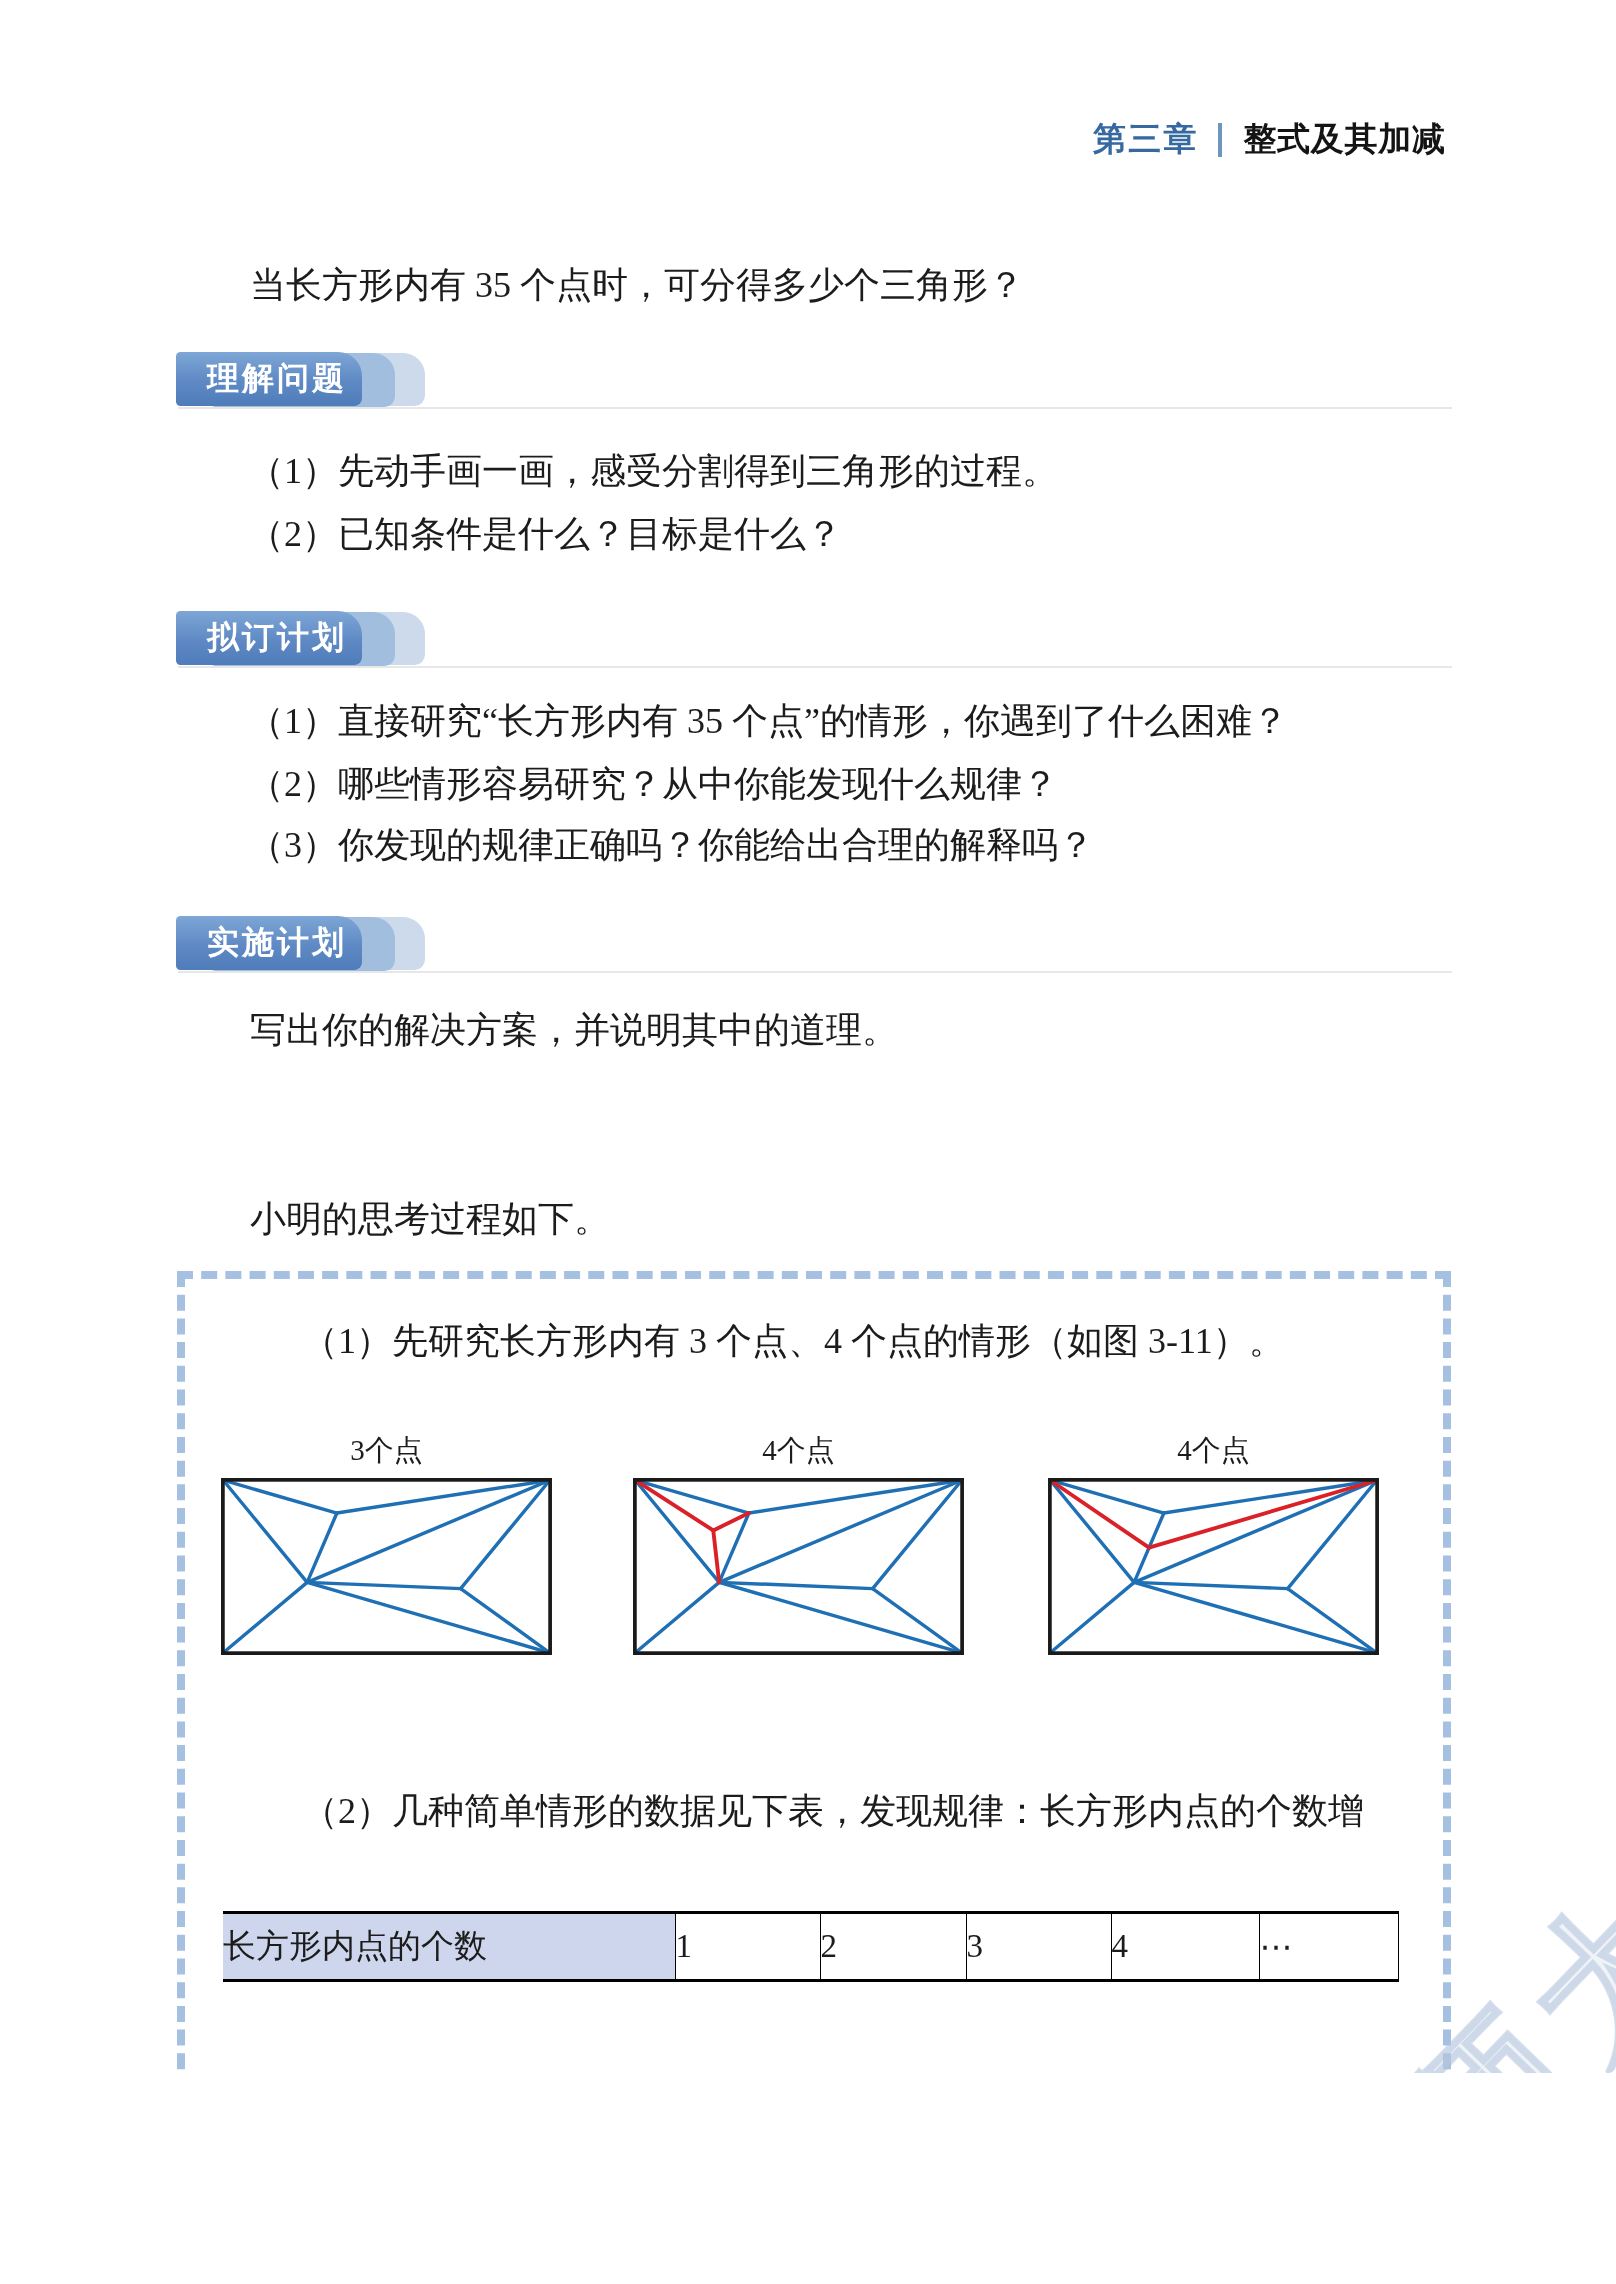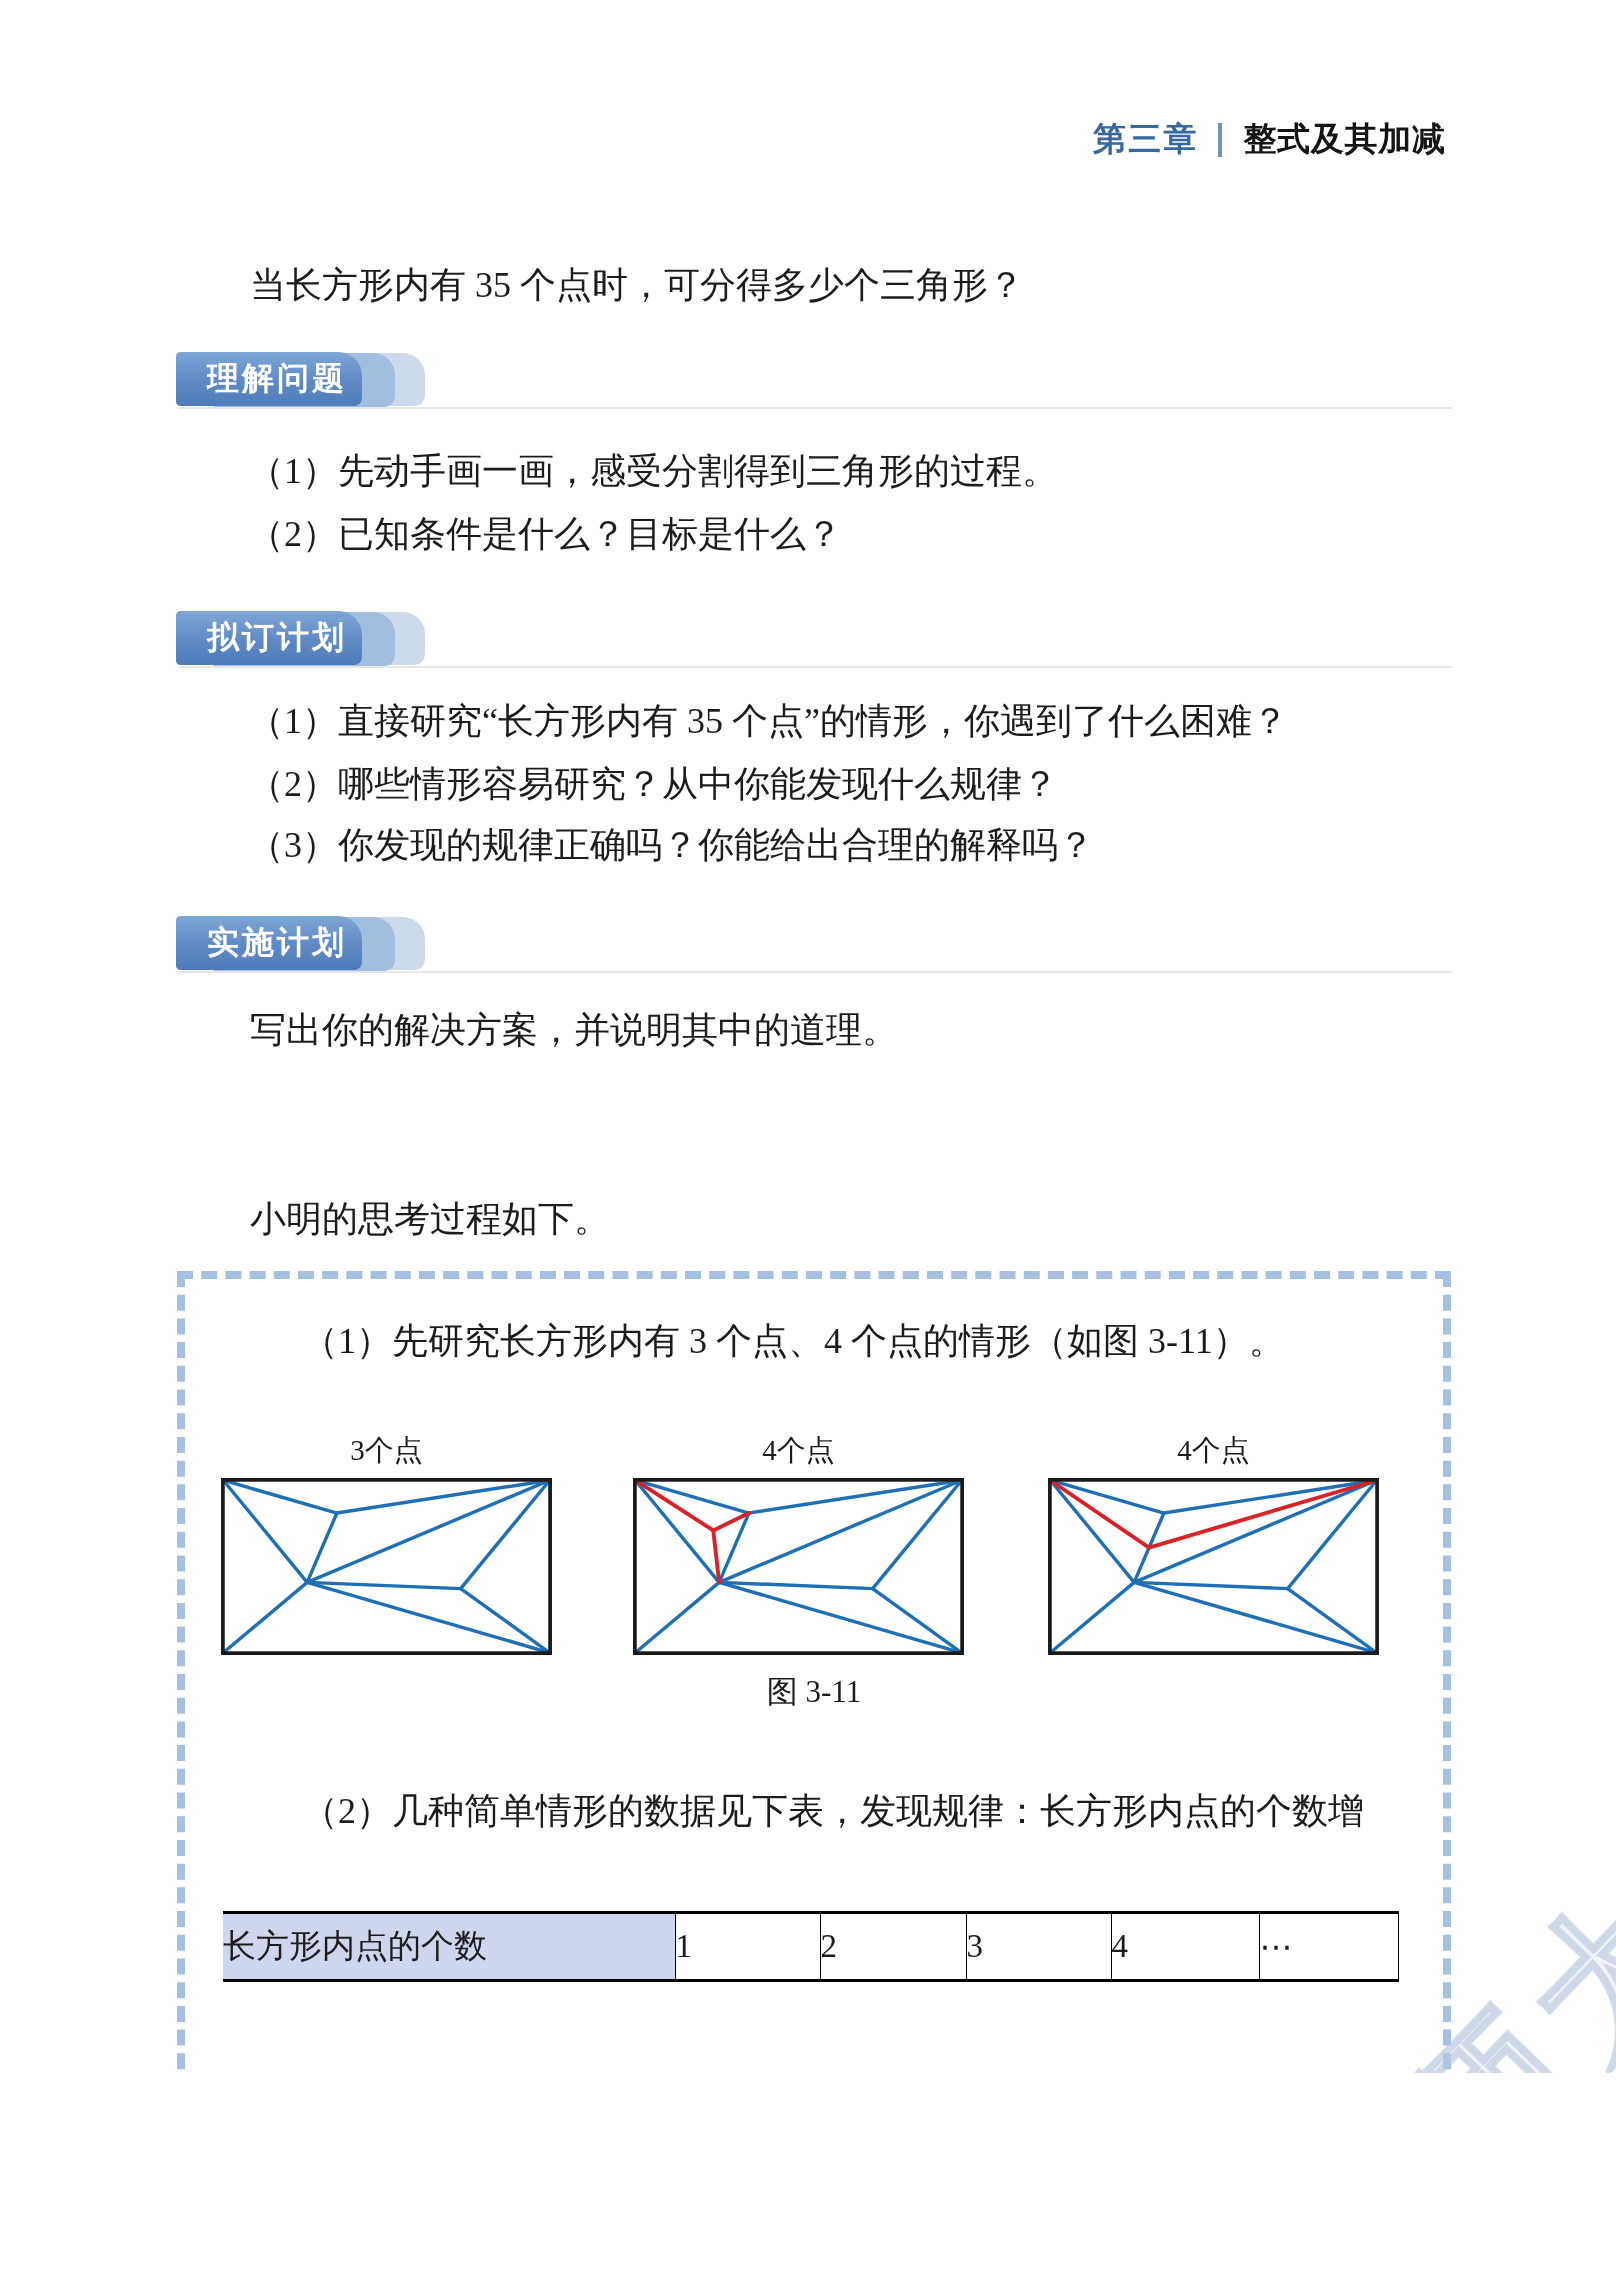--- a/index.html
+++ b/index.html
@@ -153,21 +153,20 @@
           <line x1="115.8" y1="140.3" x2="322.2" y2="148.7" stroke="#1f6fb4" stroke-width="4.6" stroke-linecap="round"></line>
           <line x1="115.8" y1="140.3" x2="442.0" y2="235.0" stroke="#1f6fb4" stroke-width="4.6" stroke-linecap="round"></line>
           <line x1="322.2" y1="148.7" x2="442.0" y2="3.0" stroke="#1f6fb4" stroke-width="4.6" stroke-linecap="round"></line>
           <line x1="322.2" y1="148.7" x2="442.0" y2="235.0" stroke="#1f6fb4" stroke-width="4.6" stroke-linecap="round"></line>
           <line x1="135.8" y1="93.7" x2="3.0" y2="3.0" stroke="#da2128" stroke-width="5.2" stroke-linecap="round"></line>
           <line x1="135.8" y1="93.7" x2="442.0" y2="3.0" stroke="#da2128" stroke-width="5.2" stroke-linecap="round"></line>
           <rect x="2.5" y="2.5" width="440" height="233" fill="none" stroke="#1a1a1a" stroke-width="5"></rect>
         </svg>
       </div>
 
-    <div class="fig-caption">图 3-11</div>
 
     <div class="tline" style="left:117px; top:512px">（2）几种简单情形的数据见下表，发现规律：长方形内点的个数增</div>
 
     <table class="data-table">
       <colgroup>
         <col style="width:452px">
           <col style="width:145px">
           <col style="width:146px">
         <col style="width:145px">
           <col style="width:148px">

